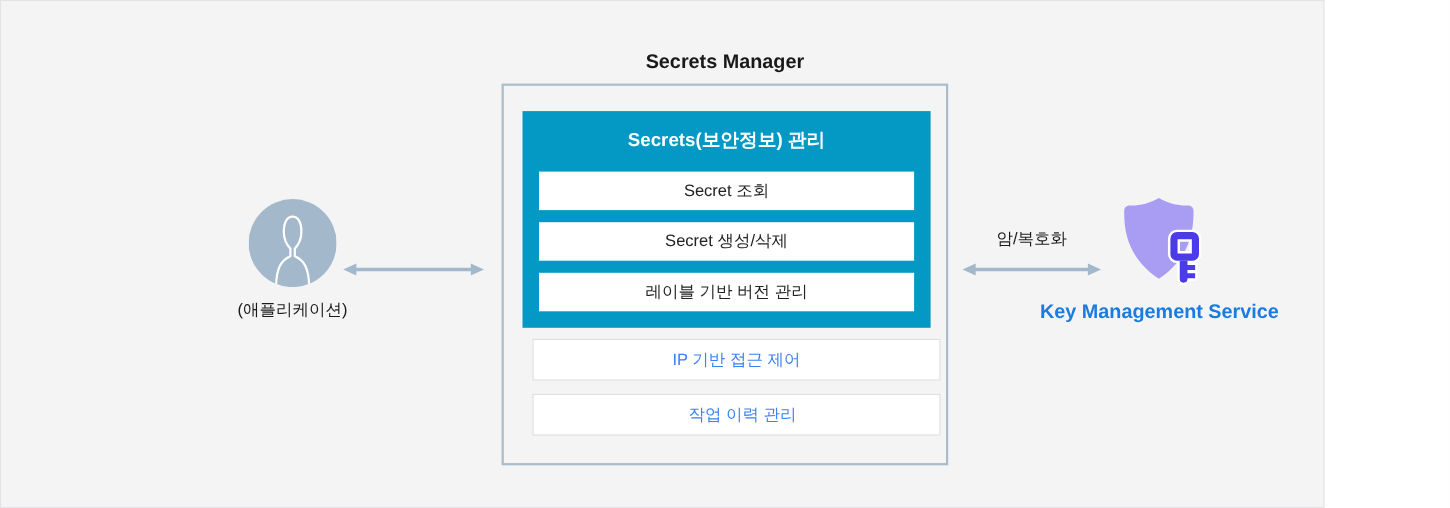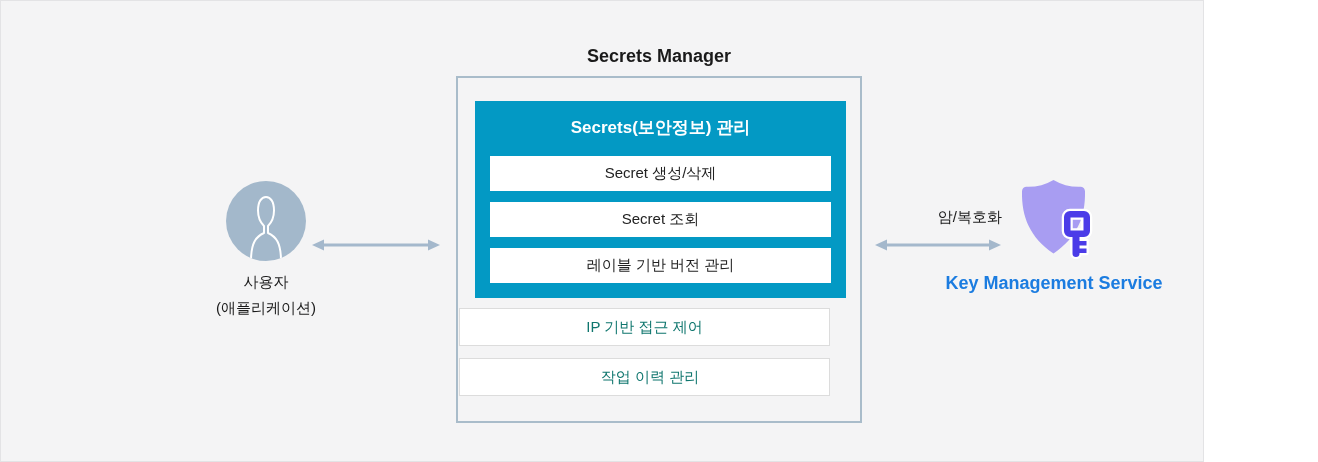--- a/index.html
+++ b/index.html
@@ -27,40 +27,40 @@
   .teal-header{
     height:22px; line-height:22px; text-align:center;
     color:#fff; font-size:17px; font-weight:bold; margin-bottom:17px;
   }
   .teal-rows{ display:flex; flex-direction:column; gap:11px; }
   .teal-row{
     height:35px; background:#fff; display:flex; align-items:center; justify-content:center;
     font-size:15px; color:#222;
   }
   .feature-box{
-    position:absolute; left:458px; width:371px; height:38px;
+    position:absolute; left:483px; width:371px; height:38px;
     background:#fff; border:1px solid var(--box_border,#dcdcdc);
     display:flex; align-items:center; justify-content:center;
-    font-size:15px; color:#0f766e;
+    font-size:15px; color:#3b82f6;
   }
   .feature-ip{ top:307px; }
   .feature-log{ top:357px;padding-left:11px; }
   .avatar-svg{ position:absolute; left:225px; top:180px; }
   .user-label{
     position:absolute; left:165px; top:268px; width:200px;
     text-align:center; font-size:15px; line-height:26px; color:var(--text,#1a1a1a);
   }
   .arrow-svg{ position:absolute; top:236px; }
   .arrow-left{ left:310px; }
   .arrow-right{ left:873px; }
   .arrow-line{ stroke:var(--arrow,#a4b8cc); stroke-width:3; }
   .arrow-head{ fill:var(--arrow,#a4b8cc); }
   .enc-label{
     position:absolute; left:873px; top:207px; width:128px;
-    text-align:right; font-size:15px; color:var(--text,#1a1a1a);
+    text-align:center; font-size:15px; color:var(--text,#1a1a1a);
   }
   .shield-svg{ position:absolute; left:1014px; top:177px; }
   .shield-body{ fill:var(--shield,#a89df2); }
   .key-halo{ fill:#fff; stroke:#fff; stroke-width:4.5; stroke-linejoin:round; }
   .key-body{ fill:var(--key,#4b3ce8); }
   .kms-label{
     position:absolute; left:928px; top:272px; width:250px;
     text-align:center; font-size:18px; font-weight:600; color:var(--kms_text,#1b7ce0);
   }
 </style>
@@ -69,22 +69,22 @@
 
 <div class="stage">
 
   <div class="diagram-title">Secrets Manager</div>
 
   <div class="sm-container"></div>
 
   <div class="teal-panel">
     <div class="teal-header">Secrets(보안정보) 관리</div>
     <div class="teal-rows">
+      <div class="teal-row">Secret 조회</div>
       <div class="teal-row">Secret 생성/삭제</div>
-      <div class="teal-row">Secret 조회</div>
       <div class="teal-row">레이블 기반 버전 관리</div>
     </div>
   </div>
 
   <div class="feature-box feature-ip">IP 기반 접근 제어</div>
   <div class="feature-box feature-log">작업 이력 관리</div>
 
   <svg class="avatar-svg" width="80" height="80" viewBox="0 0 80 80">
     <defs>
         <clipPath id="avclip">
@@ -93,21 +93,20 @@
       </defs>
     <circle cx="40" cy="40" r="40" fill="var(--avatar,#a3b8cb)"></circle>
     <g clip-path="url(#avclip)">
       <path d="M25 80 C25 62 30 55.5 38 52 L38 45 C34 41 32 35 32 29.5
                C32 20.5 35.5 16 40 16 C44.5 16 48 20.5 48 29.5
                C48 35 46 41 42 45 L42 52 C50 55.5 55 62 55 80" fill="none" stroke="#fff" stroke-width="2" stroke-linejoin="round"></path>
     </g>
   </svg>
 
   <div class="user-label">
-    <div>사용자</div>
     <div>(애플리케이션)</div>
   </div>
 
   <svg class="arrow-svg arrow-left" width="130" height="16" viewBox="0 0 130 16">
     <line class="arrow-line" x1="10" y1="8" x2="120" y2="8"></line>
     <polygon class="arrow-head" points="1,8 13,2.5 13,13.5"></polygon>
     <polygon class="arrow-head" points="129,8 117,2.5 117,13.5"></polygon>
   </svg>
 
   <div class="enc-label">암/복호화</div>

